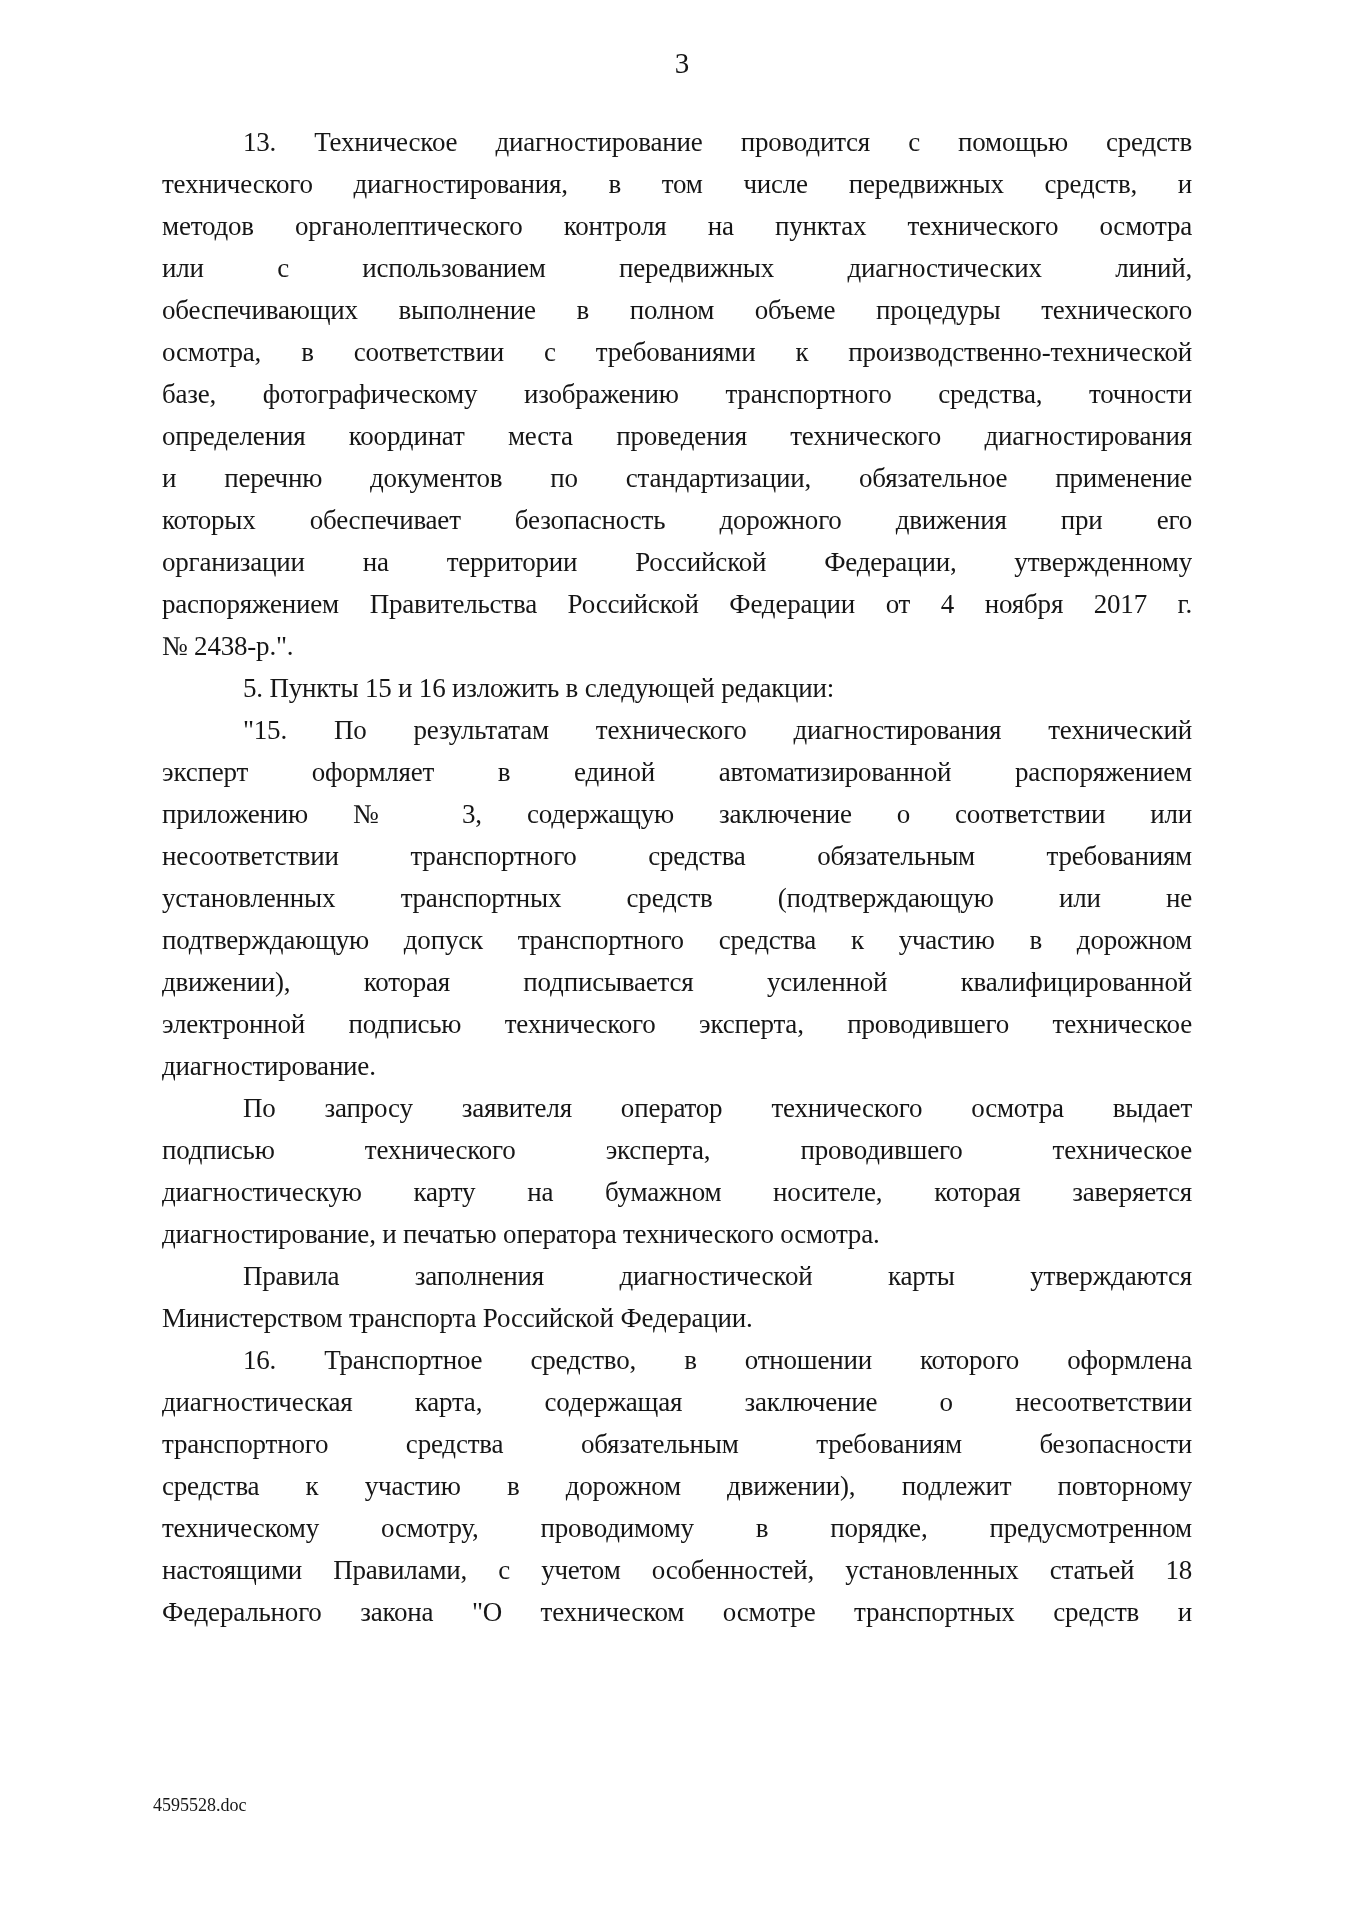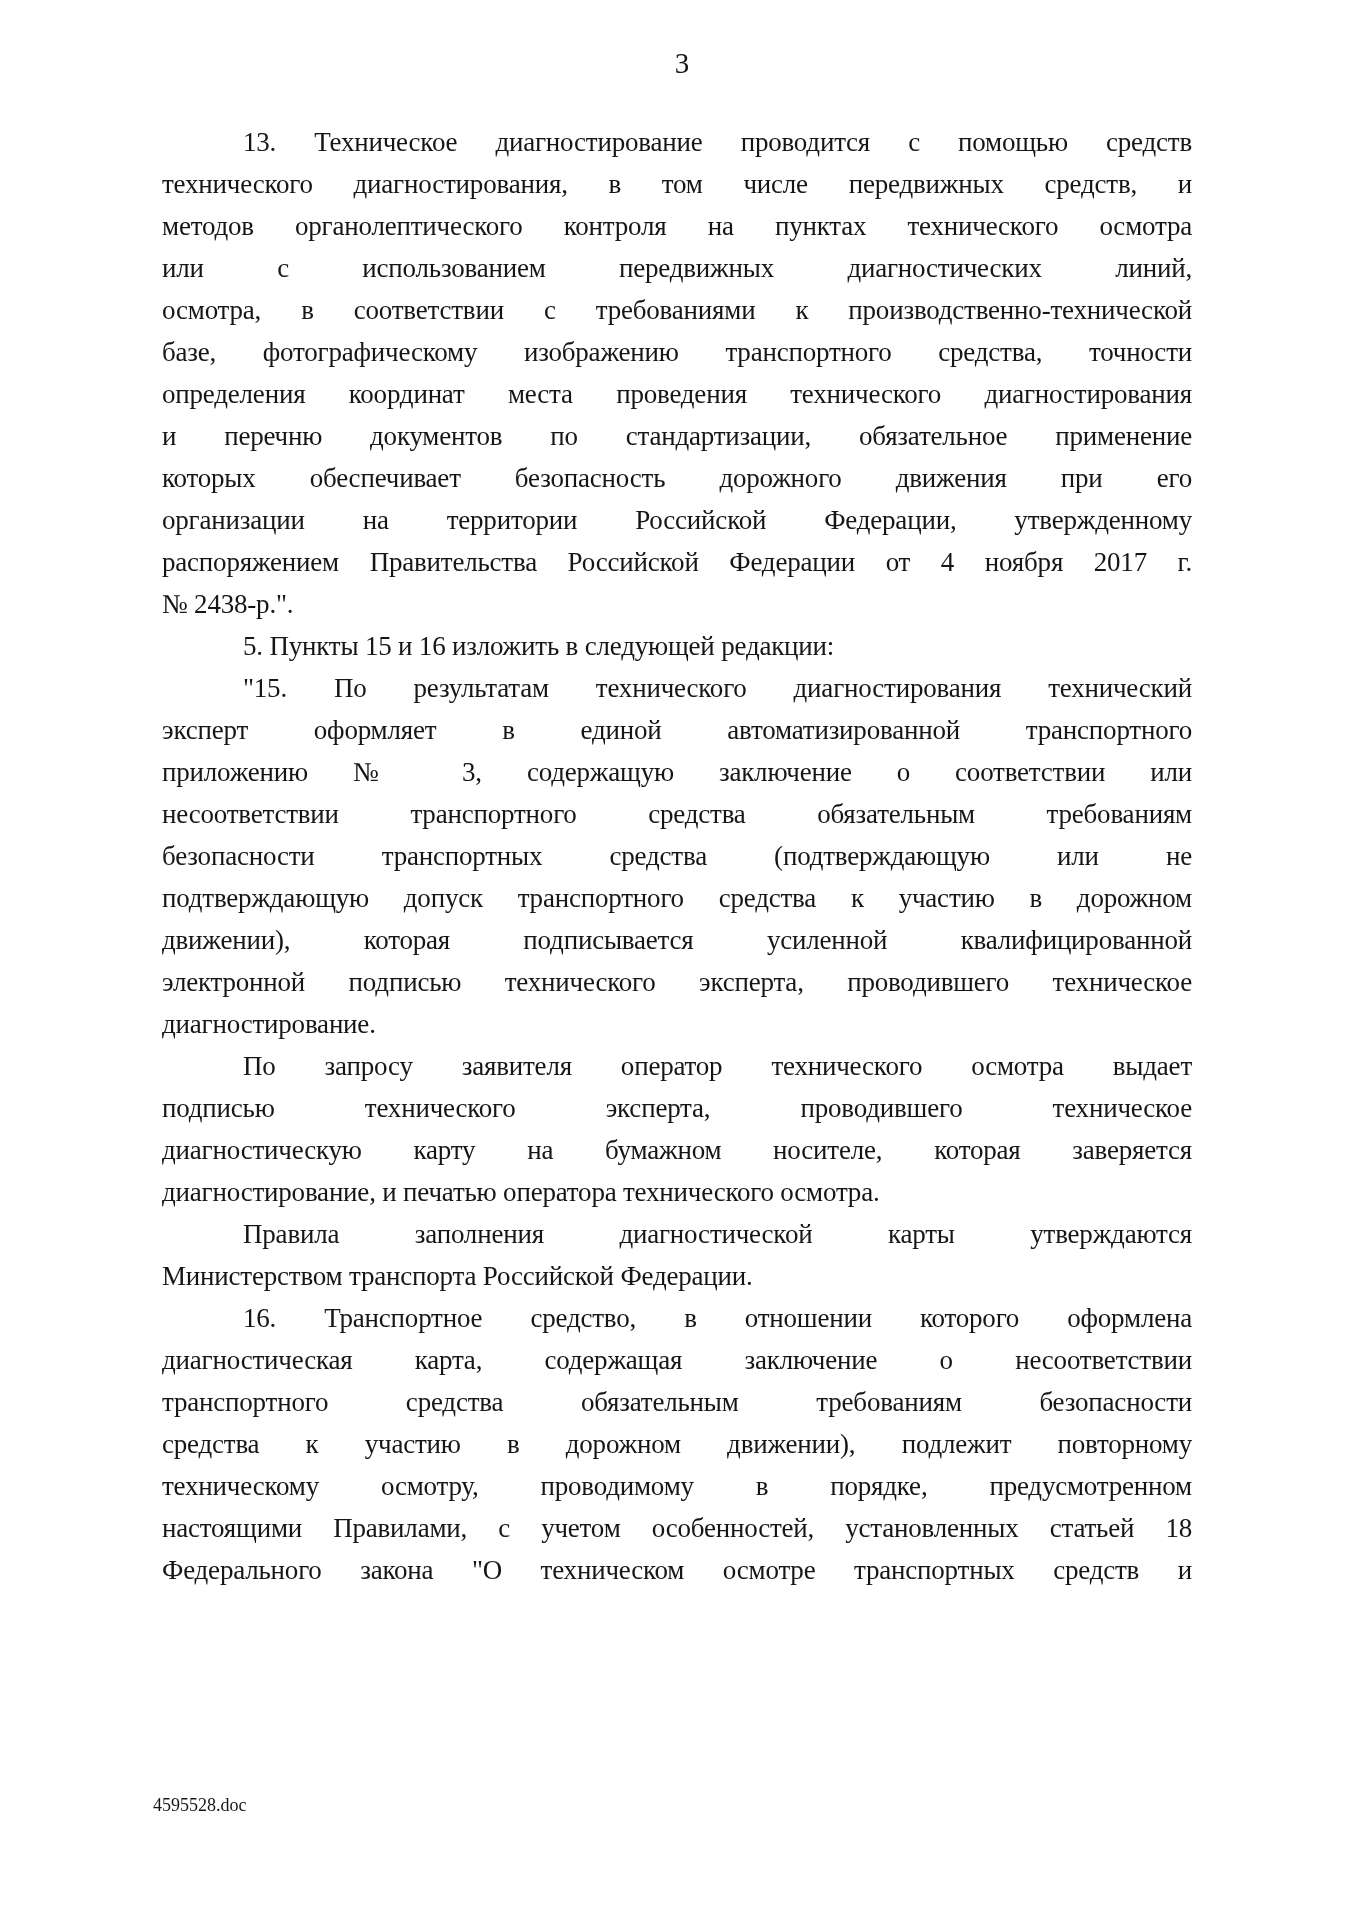--- a/index.html
+++ b/index.html
@@ -72,38 +72,39 @@
 <body>
 
 <div class="page-number">3</div>
 
 <div class="text-block">
     <div class="paragraph">
       <div class="line indent">13. Техническое диагностирование проводится с помощью средств</div>
       <div class="line">технического диагностирования, в том числе передвижных средств, и</div>
       <div class="line">методов органолептического контроля на пунктах технического осмотра</div>
       <div class="line">или с использованием передвижных диагностических линий,</div>
+      <div class="line">обеспечивающих выполнение в полном объеме процедуры технического</div>
       <div class="line">осмотра, в соответствии с требованиями к производственно-технической</div>
       <div class="line">базе, фотографическому изображению транспортного средства, точности</div>
       <div class="line">определения координат места проведения технического диагностирования</div>
       <div class="line">и перечню документов по стандартизации, обязательное применение</div>
       <div class="line">которых обеспечивает безопасность дорожного движения при его</div>
       <div class="line">организации на территории Российской Федерации, утвержденному</div>
       <div class="line">распоряжением Правительства Российской Федерации от 4 ноября 2017 г.</div>
       <div class="line last-left">№ 2438-р.".</div>
     </div>
     <div class="paragraph">
       <div class="line indent last-left">5. Пункты 15 и 16 изложить в следующей редакции:</div>
     </div>
     <div class="paragraph">
       <div class="line indent">"15. По результатам технического диагностирования технический</div>
-      <div class="line">эксперт оформляет в единой автоматизированной транспортного</div>
+      <div class="line">эксперт оформляет в единой автоматизированной распоряжением</div>
       <div class="line">приложению № 3, содержащую заключение о соответствии или</div>
       <div class="line">несоответствии транспортного средства обязательным требованиям</div>
-      <div class="line">безопасности транспортных средства (подтверждающую или не</div>
+      <div class="line">установленных транспортных средств (подтверждающую или не</div>
       <div class="line">подтверждающую допуск транспортного средства к участию в дорожном</div>
       <div class="line">движении), которая подписывается усиленной квалифицированной</div>
       <div class="line">электронной подписью технического эксперта, проводившего техническое</div>
       <div class="line last-left">диагностирование.</div>
     </div>
     <div class="paragraph">
       <div class="line indent">По запросу заявителя оператор технического осмотра выдает</div>
       <div class="line">подписью технического эксперта, проводившего техническое</div>
       <div class="line">диагностическую карту на бумажном носителе, которая заверяется</div>
       <div class="line last-left">диагностирование, и печатью оператора технического осмотра.</div>

